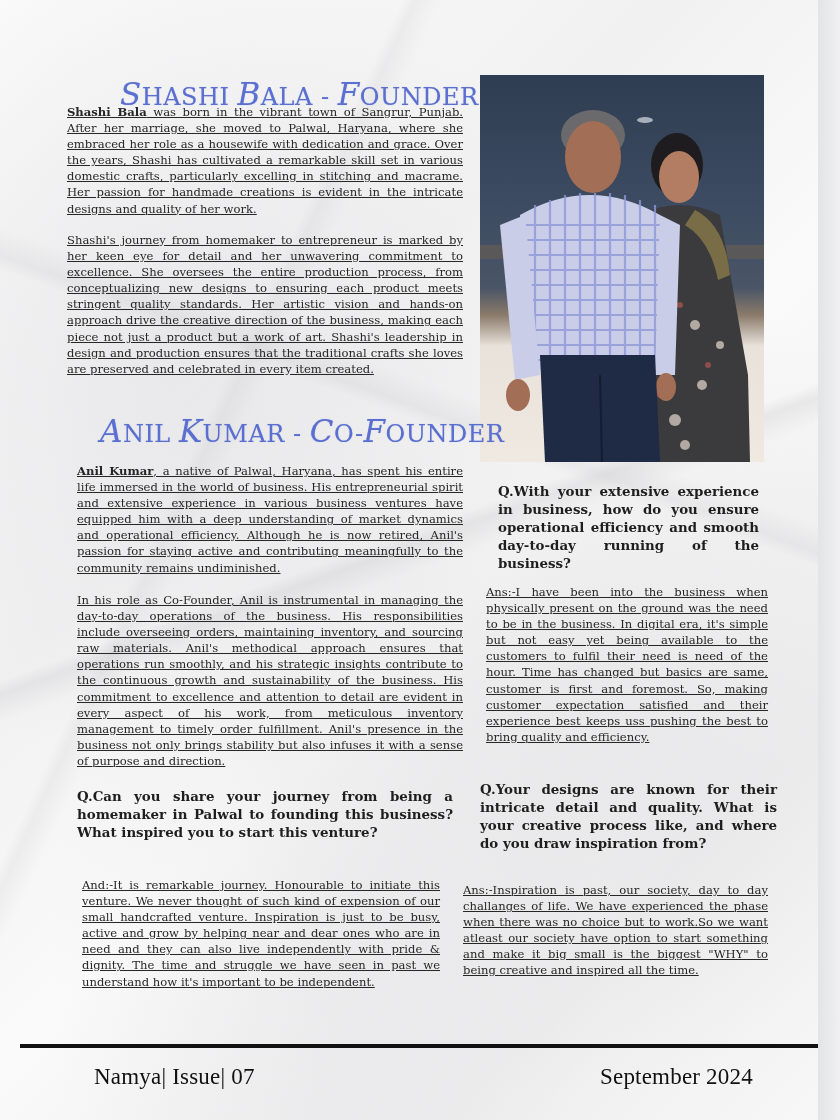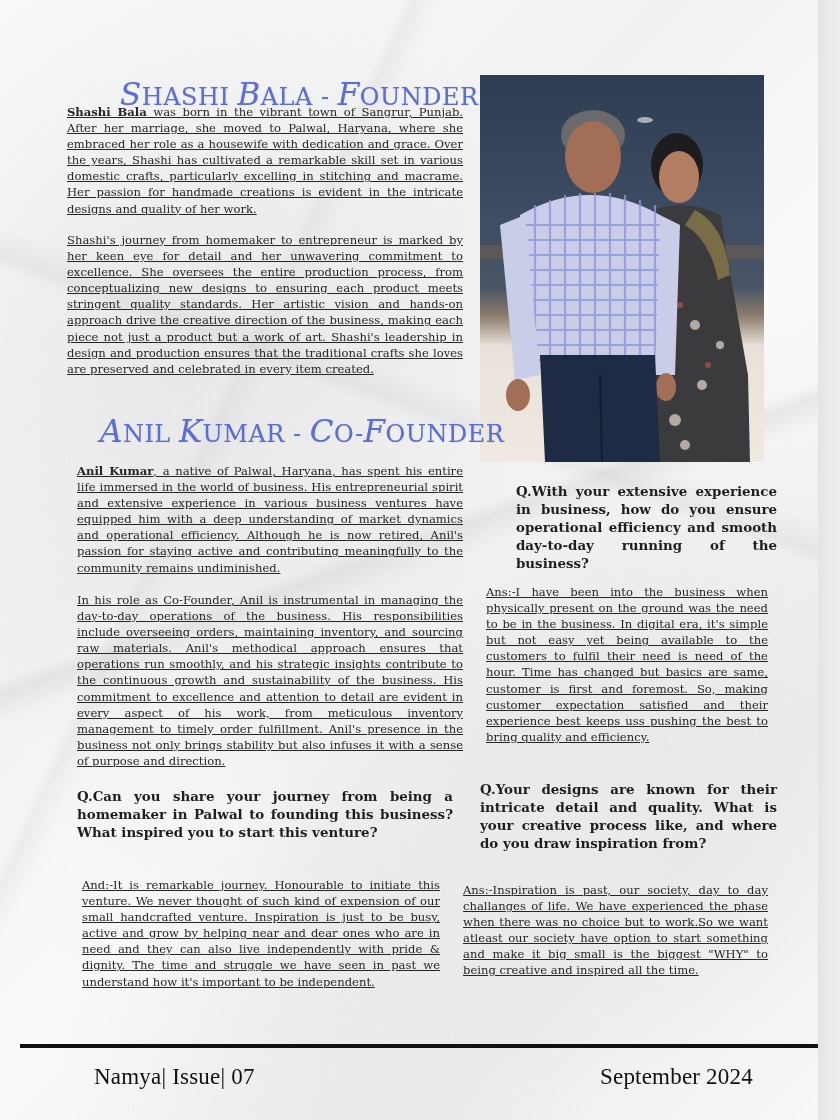--- a/index.html
+++ b/index.html
@@ -139,21 +139,21 @@
 <h2 class="heading" style="left:100px; top:405px;margin-top:8px;">
   <span class="cap">A</span><span>NIL </span><span class="cap">K</span><span>UMAR - </span><span class="cap">C</span><span>O-</span><span class="cap">F</span><span>OUNDER</span>
 </h2>
 
 <p class="para" style="left:77px; top:463px; width:386px;">
   <b>Anil Kumar</b><span>, a native of Palwal, Haryana, has spent his entire life immersed in the world of business. His entrepreneurial spirit and extensive experience in various business ventures have equipped him with a deep understanding of market dynamics and operational efficiency. Although he is now retired, Anil's passion for staying active and contributing meaningfully to the community remains undiminished.</span>
 </p>
 
 <p class="para" style="left:77px; top:592px; width:386px;">In his role as Co-Founder, Anil is instrumental in managing the day-to-day operations of the business. His responsibilities include overseeing orders, maintaining inventory, and sourcing raw materials. Anil's methodical approach ensures that operations run smoothly, and his strategic insights contribute to the continuous growth and sustainability of the business. His commitment to excellence and attention to detail are evident in every aspect of his work, from meticulous inventory management to timely order fulfillment. Anil's presence in the business not only brings stability but also infuses it with a sense of purpose and direction.</p>
 
-<p class="question" style="left:516px; top:482px; width:261px;">Q.With your extensive experience in business, how do you ensure operational efficiency and smooth day-to-day running of the business?</p>
+<p class="question" style="left:498px; top:482px; width:261px;">Q.With your extensive experience in business, how do you ensure operational efficiency and smooth day-to-day running of the business?</p>
 <p class="para" style="left:486px; top:584px; width:282px;">Ans:-I have been into the business when physically present on the ground was the need to be in the business. In digital era, it's simple but not easy yet being available to the customers to fulfil their need is need of the hour. Time has changed but basics are same, customer is first and foremost. So, making customer expectation satisfied and their experience best keeps uss pushing the best to bring quality and efficiency.</p>
 
 <p class="question" style="left:77px; top:787px; width:376px;">Q.Can you share your journey from being a homemaker in Palwal to founding this business? What inspired you to start this venture?</p>
 <p class="para" style="left:82px; top:877px; width:358px;">And:-It is remarkable journey. Honourable to initiate this venture. We never thought of such kind of expension of our small handcrafted venture. Inspiration is just to be busy, active and grow by helping near and dear ones who are in need and  they can also live independently with pride &amp; dignity. The time and struggle we have seen in past we understand how it's important to be independent.</p>
 
 <p class="question" style="left:480px; top:780px; width:297px;">Q.Your designs are known for their intricate detail and quality. What is your creative process like, and where do you draw inspiration from?</p>
 <p class="para" style="left:463px; top:882px; width:305px;">Ans:-Inspiration is past, our society, day to day challanges of life. We  have experienced the phase when there was no choice but to work.So we want atleast our society have option to start something and make it big small is the biggest "WHY" to being creative and inspired all the time.</p>
 
 <div class="footer-rule"></div>
 <div class="footer-text" style="left:94px;">Namya| Issue| 07</div>

